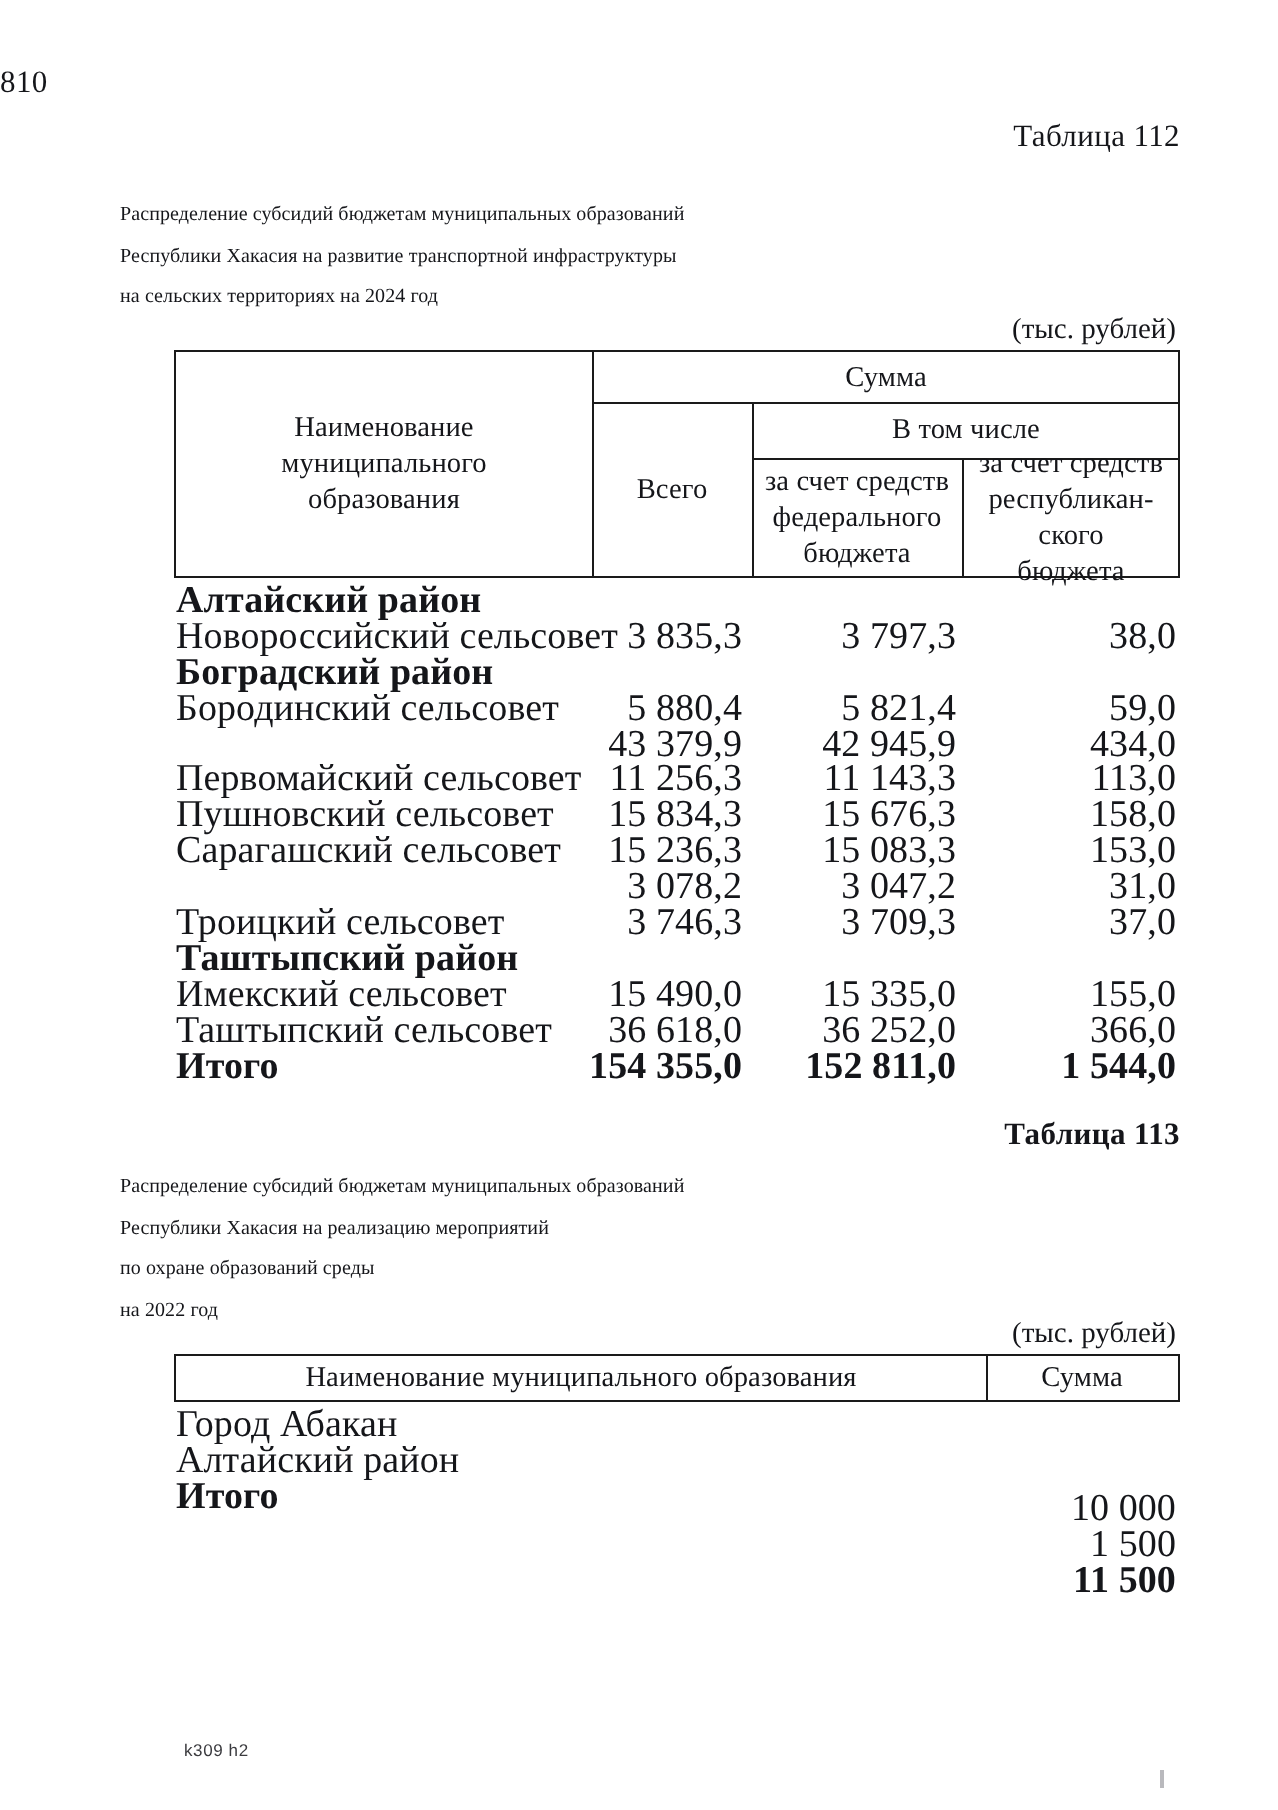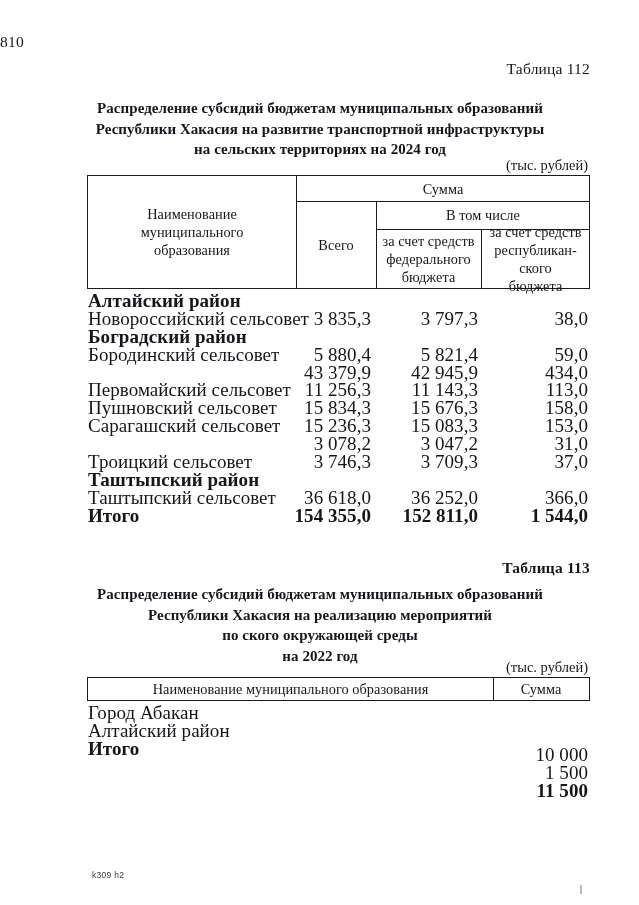--- a/index.html
+++ b/index.html
@@ -39,23 +39,22 @@
     font-size: 15.5px;
     letter-spacing: 0.2px;
   }
   .table-caption.c1 { top: 60px; }
   .table-caption.c2 { top: 559px; font-weight: bold; }
 
   .doc-title {
     position: absolute;
     left: 60px;
     width: 520px;
-    text-align: center;
-    font-weight: bold;
-    font-size: 15px;
+    font-weight: normal;
+    font-size: 10px;
     line-height: 20.5px;
     letter-spacing: 0.05px;
   }
   .doc-title.t1 { top: 98px; }
   .doc-title.t2 { top: 584px; }
   .doc-title div { white-space: nowrap; }
 
   .units {
     position: absolute;
     right: 51px;
@@ -305,39 +304,45 @@
         <span class="num n2">3 709,3</span>
         <span class="num n3">37,0</span>
       </div>
       <div class="row group">
         <span class="label">Таштыпский район</span>
         <span class="num n1"></span>
         <span class="num n2"></span>
         <span class="num n3"></span>
       </div>
       <div class="row">
+        <span class="label">Имекский сельсовет</span>
+        <span class="num n1">15 490,0</span>
+        <span class="num n2">15 335,0</span>
+        <span class="num n3">155,0</span>
+      </div>
+      <div class="row">
         <span class="label">Таштыпский сельсовет</span>
         <span class="num n1">36 618,0</span>
         <span class="num n2">36 252,0</span>
         <span class="num n3">366,0</span>
       </div>
       <div class="row total">
         <span class="label">Итого</span>
         <span class="num n1">154 355,0</span>
         <span class="num n2">152 811,0</span>
         <span class="num n3">1 544,0</span>
       </div>
     </div>
 
   <div class="table-caption c2">Таблица 113</div>
 
   <div class="doc-title t2">
     <div>Распределение субсидий бюджетам муниципальных образований</div>
     <div>Республики Хакасия на реализацию мероприятий</div>
-    <div>по ского окружающей среды</div>
+    <div>по охране образований среды</div>
     <div>на 2022 год</div>
   </div>
 
   <div class="units u2">(тыс. рублей)</div>
 
   <div class="t2-head">
     <div class="vline"></div>
     <div class="cell c2-name">Наименование муниципального образования</div>
     <div class="cell c2-sum">Сумма</div>
   </div>

